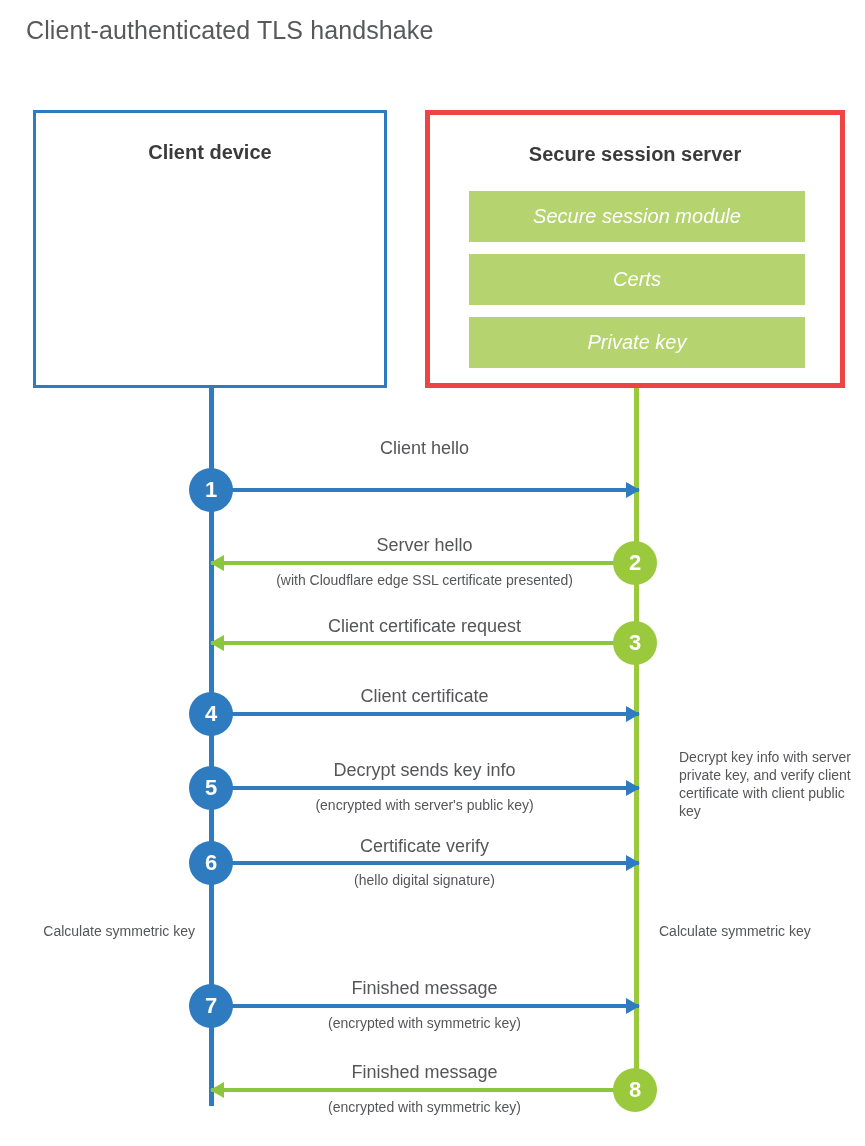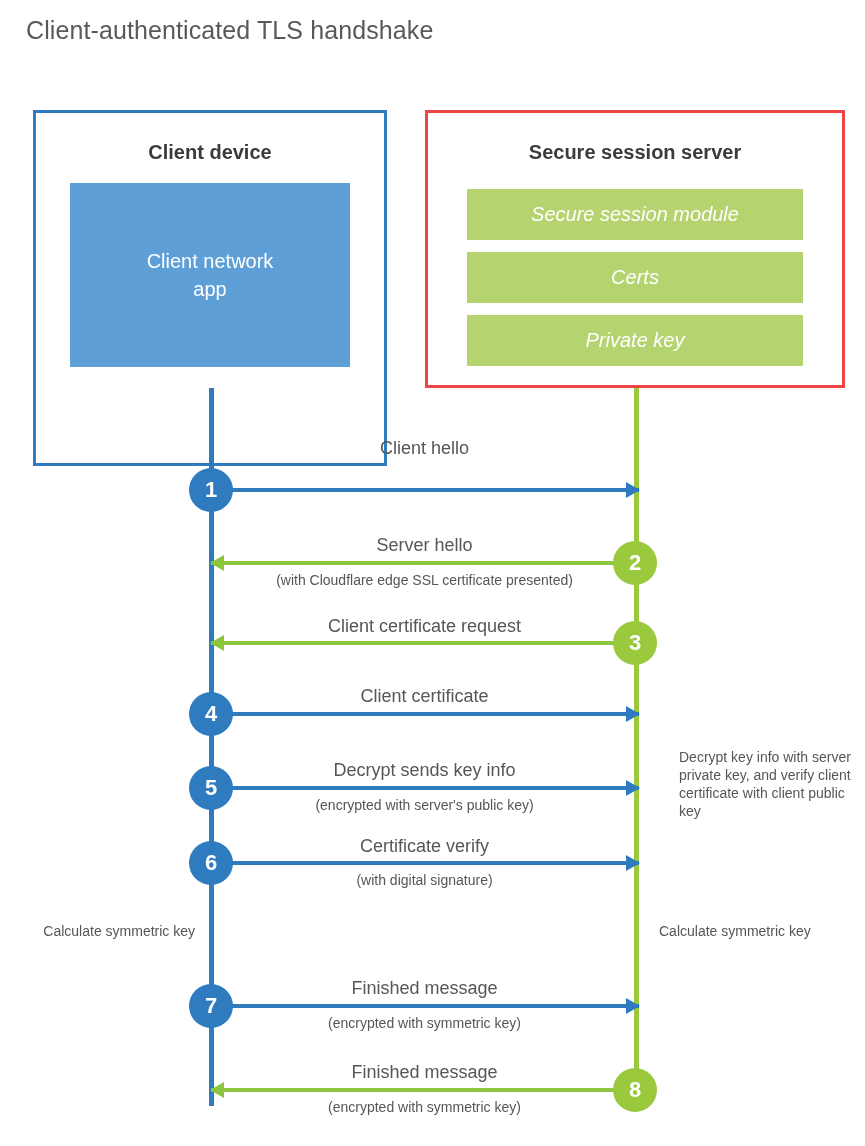--- a/index.html
+++ b/index.html
@@ -32,30 +32,30 @@
   
   .party-box {
     position: absolute;
     background: #ffffff;
     box-sizing: border-box;
   }
   .party-box.client {
     left: 33px;
     top: 110px;
     width: 354px;
-    height: 356px;
+    height: 278px;
     border: 3px solid #2E7BBF;
     padding-left: 40px;
   }
   .party-box.server {
     left: 425px;
     top: 110px;
     width: 420px;
     height: 278px;
-    border: 3px solid #ef4444;
+    border: 5px solid #ef4444;
   }
   .party-title {
     position: absolute;
     left: 0;
     right: 0;
     top: 28px;
     text-align: center;
     font-size: 20px;
     font-weight: bold;
     color: #3b3b3b;
@@ -191,26 +191,20 @@
     text-align: right;
   }
 </style>
 </head>
 <body>
 
 <div class="page-title">Client-authenticated TLS handshake</div>
 
 <div class="party-box client">
   <div class="party-title">Client device</div>
-  <div class="client-app">
-    <span>
-      <span>Client network</span><br>
-      <span>app</span>
-    </span>
-  </div>
 </div>
 
 <div class="party-box server">
   <div class="party-title">Secure session server</div>
   <div class="server-bar b0">Secure session module</div>
   <div class="server-bar b2">Private key</div>
   <div class="server-bar b1">Certs</div>
 </div>
 
 <div class="lifeline client"></div>
@@ -253,21 +247,21 @@
 <div class="arrow-sublabel" style="left:212px; top:797px; width:425px;">(encrypted with server's public key)</div>
 <div class="step-badge blue" style="left:189px; top:766px;">5</div>
 
 <div class="side-note right-of-server" style="top:748px;margin-left:20px;">Decrypt key info with server private key, and verify client certificate with client public key</div>
 
 <div class="arrow-label" style="left:212px; top:836px; width:425px;">Certificate verify</div>
 <div class="arrow blue to-right" style="left:214px; top:861px; width:425px;">
   <div class="shaft"></div>
   <div class="head"></div>
 </div>
-<div class="arrow-sublabel" style="left:212px; top:872px; width:425px;">(with digital signature)</div>
+<div class="arrow-sublabel" style="left:212px; top:872px; width:425px;">(hello digital signature)</div>
 <div class="step-badge blue" style="left:189px; top:841px;">6</div>
 
 <div class="side-note left-of-client" style="top:922px;">Calculate symmetric key</div>
 <div class="side-note right-of-server" style="top:922px;">Calculate symmetric key</div>
 
 <div class="arrow-label" style="left:212px; top:978px; width:425px;">Finished message</div>
 <div class="arrow blue to-right" style="left:214px; top:1004px; width:425px;">
   <div class="shaft"></div>
   <div class="head"></div>
 </div>

